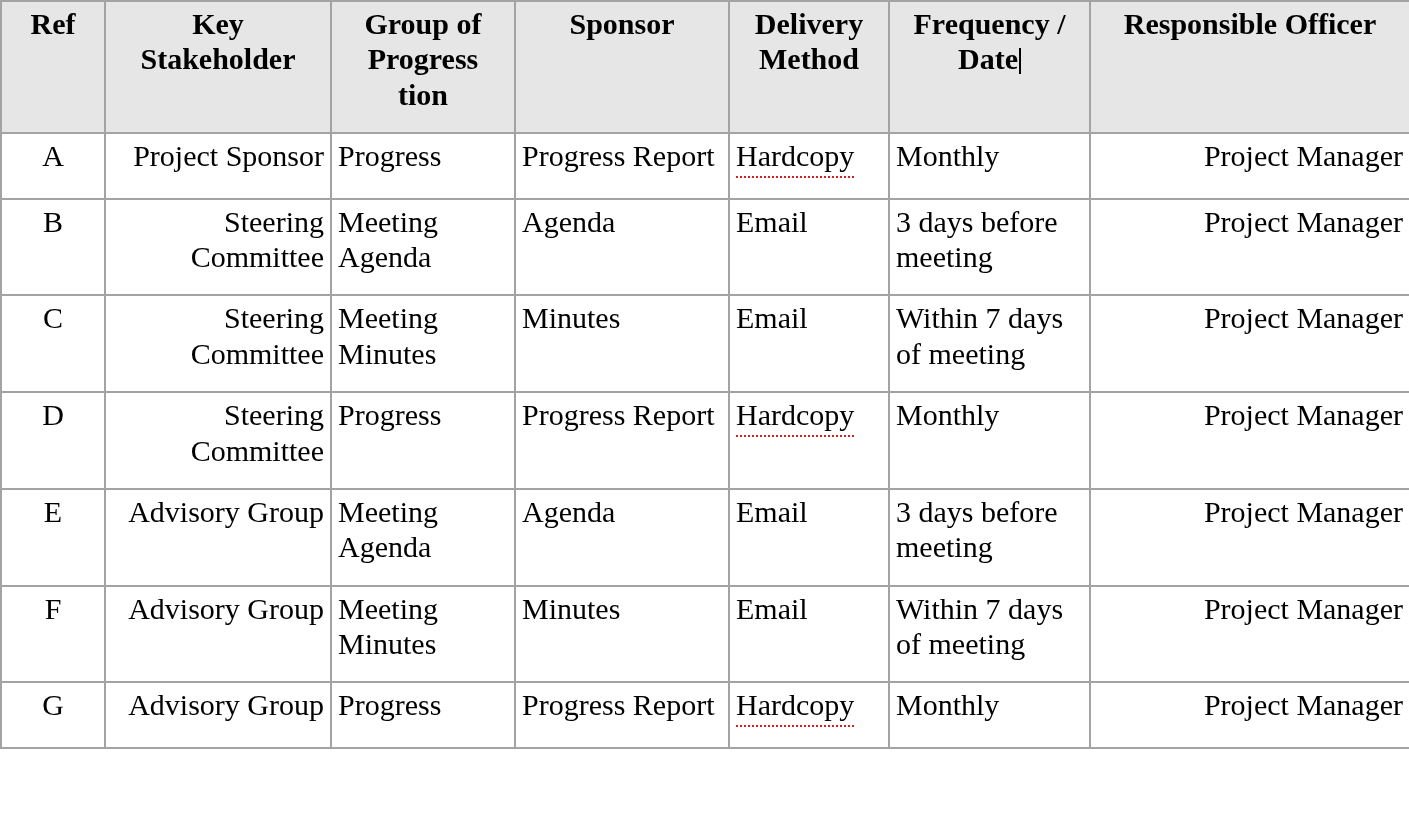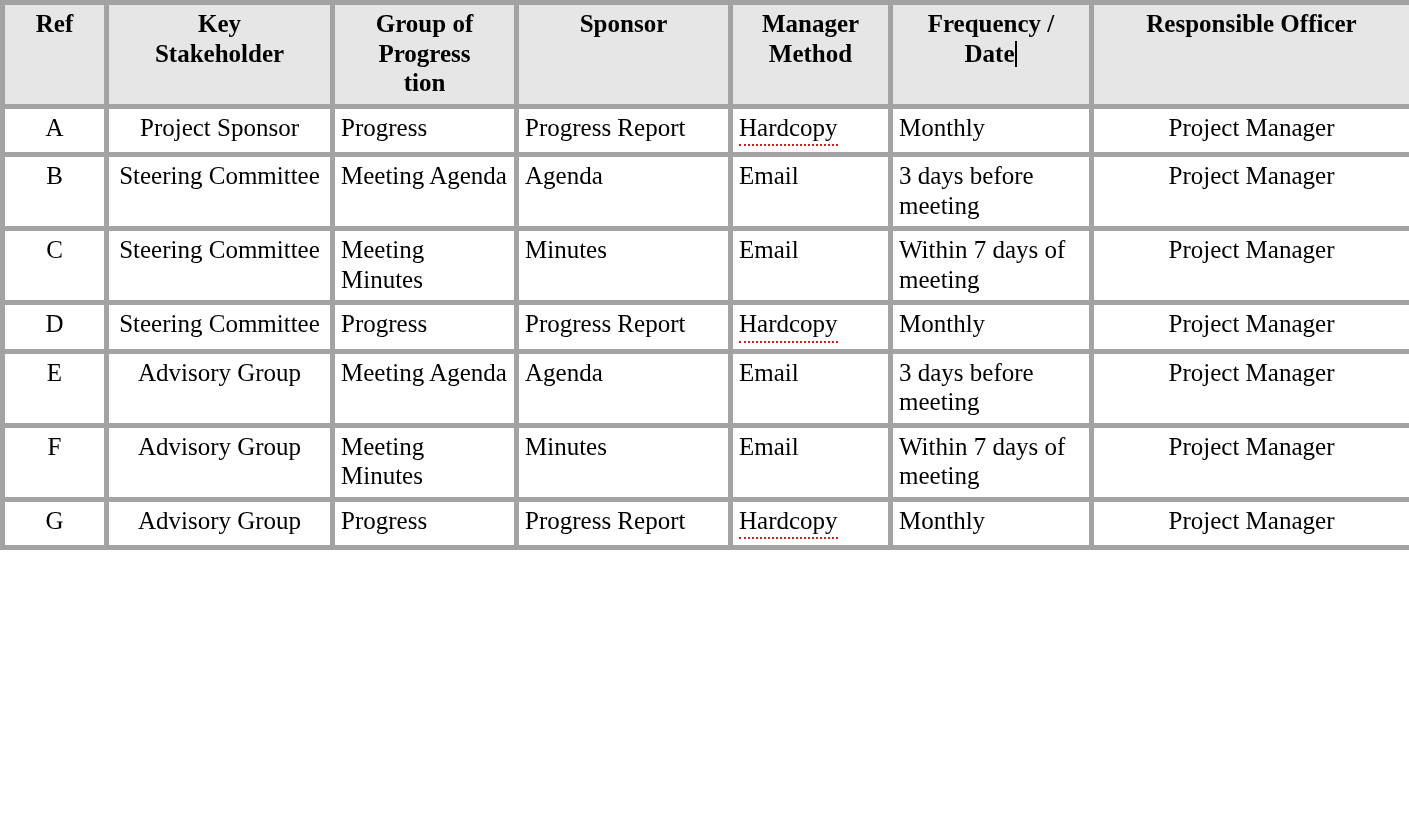--- a/index.html
+++ b/index.html
@@ -20,24 +20,24 @@
     position: relative;
   }
   table.comm-table {
     border-collapse: collapse;
     width: 1409px;
     table-layout: fixed;
     font-family: "Liberation Serif", serif;
   }
   table.comm-table td,
   table.comm-table th {
-    border: 5px solid #a3a3a3;
+    border: 2px solid #a3a3a3;
     vertical-align: top;
-    padding: 4px 6px 6px 6px;
-    font-size: 25px;
+    padding: 4px 6px 20px 6px;
+    font-size: 30px;
     line-height: 1.18;
   }
   
   thead th {
     background: #e6e6e6;
     font-weight: bold;
     text-align: center;
     vertical-align: middle;
     padding-top: 10px;
     padding-bottom: 10px;
@@ -47,21 +47,21 @@
   col.c-ref { width: 104px; }
   col.c-stake { width: 226px; }
   col.c-type { width: 184px; }
   col.c-format { width: 214px; }
   col.c-delivery { width: 160px; }
   col.c-freq { width: 201px; }
   col.c-officer { width: 320px; }
 
   td.ref { text-align: center; }
   td.center { }
-  td.left { text-align: center; margin-top: 35px; }
+  td.left { text-align: right; margin-top: 35px; }
 
   .caret {
     display: inline-block;
     width: 2px;
     height: 26px;
     background: #000;
     vertical-align: -5px;
     margin-left: 1px;
   }
   .spell {
@@ -96,21 +96,21 @@
         </th>
         <th>
           <span class="hdr-line">Group of</span>
           <span class="hdr-line">Progress</span>
           <span class="hdr-line">tion</span>
         </th>
         <th>
           <span class="hdr-line">Sponsor</span>
         </th>
         <th>
-          <span class="hdr-line">Manager</span>
+          <span class="hdr-line">Delivery</span>
           <span class="hdr-line">Method</span>
         </th>
         <th>
           <span class="hdr-line">Frequency /</span>
           <span class="hdr-line"><span>Date</span><span class="caret"></span></span>
         </th>
         <th>
           <span class="hdr-line">Responsible Officer</span>
         </th>
       </tr>

